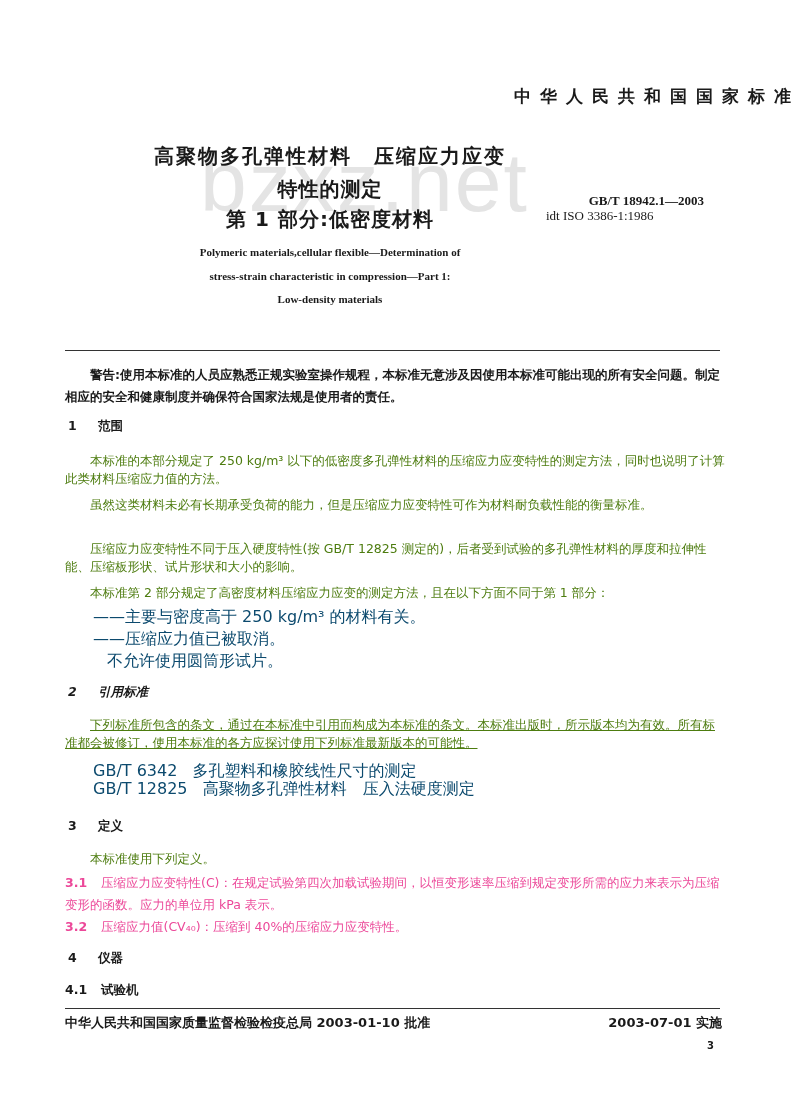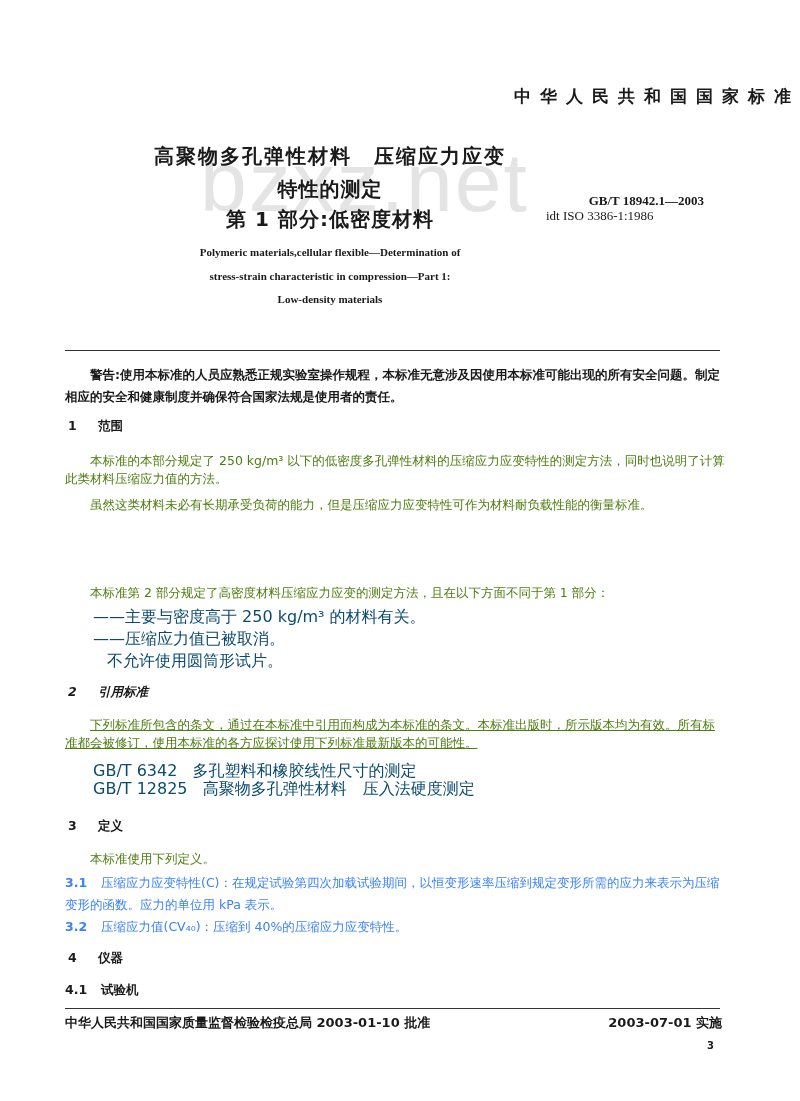--- a/index.html
+++ b/index.html
@@ -96,21 +96,21 @@
       font-size: 12.5px; line-height: 18px;
       color: #4d7c0f;
       text-indent: 2em;
     }
     .list-line {
       position: absolute; left: 93px; width: 630px;
       font-size: 16px; line-height: 22px; color: #0c4a6e;
     }
     .def-item {
       position: absolute; left: 65px; width: 660px;
-      font-size: 12.5px; line-height: 22px; color: #3b82f6;
+      font-size: 12.5px; line-height: 22px; color: #ec4899;
     }
     .def-item .num { font-weight: bold; display: inline-block; width: 36px; }
 
     .footer-left {
       position: absolute; left: 65px; top: 1014px;
       font-size: 13px; font-weight: bold;
     }
     .footer-right {
       position: absolute; right: 78px; top: 1014px;
       font-size: 13px; font-weight: bold;
@@ -142,20 +142,21 @@
 
   <div class="rule top"></div>
 
   <div class="warning">警告:使用本标准的人员应熟悉正规实验室操作规程，本标准无意涉及因使用本标准可能出现的所有安全问题。制定相应的安全和健康制度并确保符合国家法规是使用者的责任。</div>
 
   <div class="section-heading" style="top:418px;">
     <span class="num">1</span><span>范围</span>
   </div>
   <div class="para" style="top:452px;">本标准的本部分规定了 250 kg/m³ 以下的低密度多孔弹性材料的压缩应力应变特性的测定方法，同时也说明了计算此类材料压缩应力值的方法。</div>
   <div class="para" style="top:496px;">虽然这类材料未必有长期承受负荷的能力，但是压缩应力应变特性可作为材料耐负载性能的衡量标准。</div>
+  <div class="para" style="top:540px;">压缩应力应变特性不同于压入硬度特性(按 GB/T 12825 测定的)，后者受到试验的多孔弹性材料的厚度和拉伸性能、压缩板形状、试片形状和大小的影响。</div>
   <div class="para" style="top:584px;">本标准第 2 部分规定了高密度材料压缩应力应变的测定方法，且在以下方面不同于第 1 部分：</div>
   <div class="list-line" style="top:606px;">——主要与密度高于 250 kg/m³ 的材料有关。</div>
   <div class="list-line" style="top:628px;">——压缩应力值已被取消。</div>
   <div class="list-line" style="top:650px; left:107px;">不允许使用圆筒形试片。</div>
 
   <div class="section-heading" style="top:684px;font-style:italic;">
     <span class="num">2</span><span>引用标准</span>
   </div>
   <div class="para" style="top:716px;text-decoration:underline;">下列标准所包含的条文，通过在本标准中引用而构成为本标准的条文。本标准出版时，所示版本均为有效。所有标准都会被修订，使用本标准的各方应探讨使用下列标准最新版本的可能性。</div>
   <div class="list-line" style="top:760px;">

